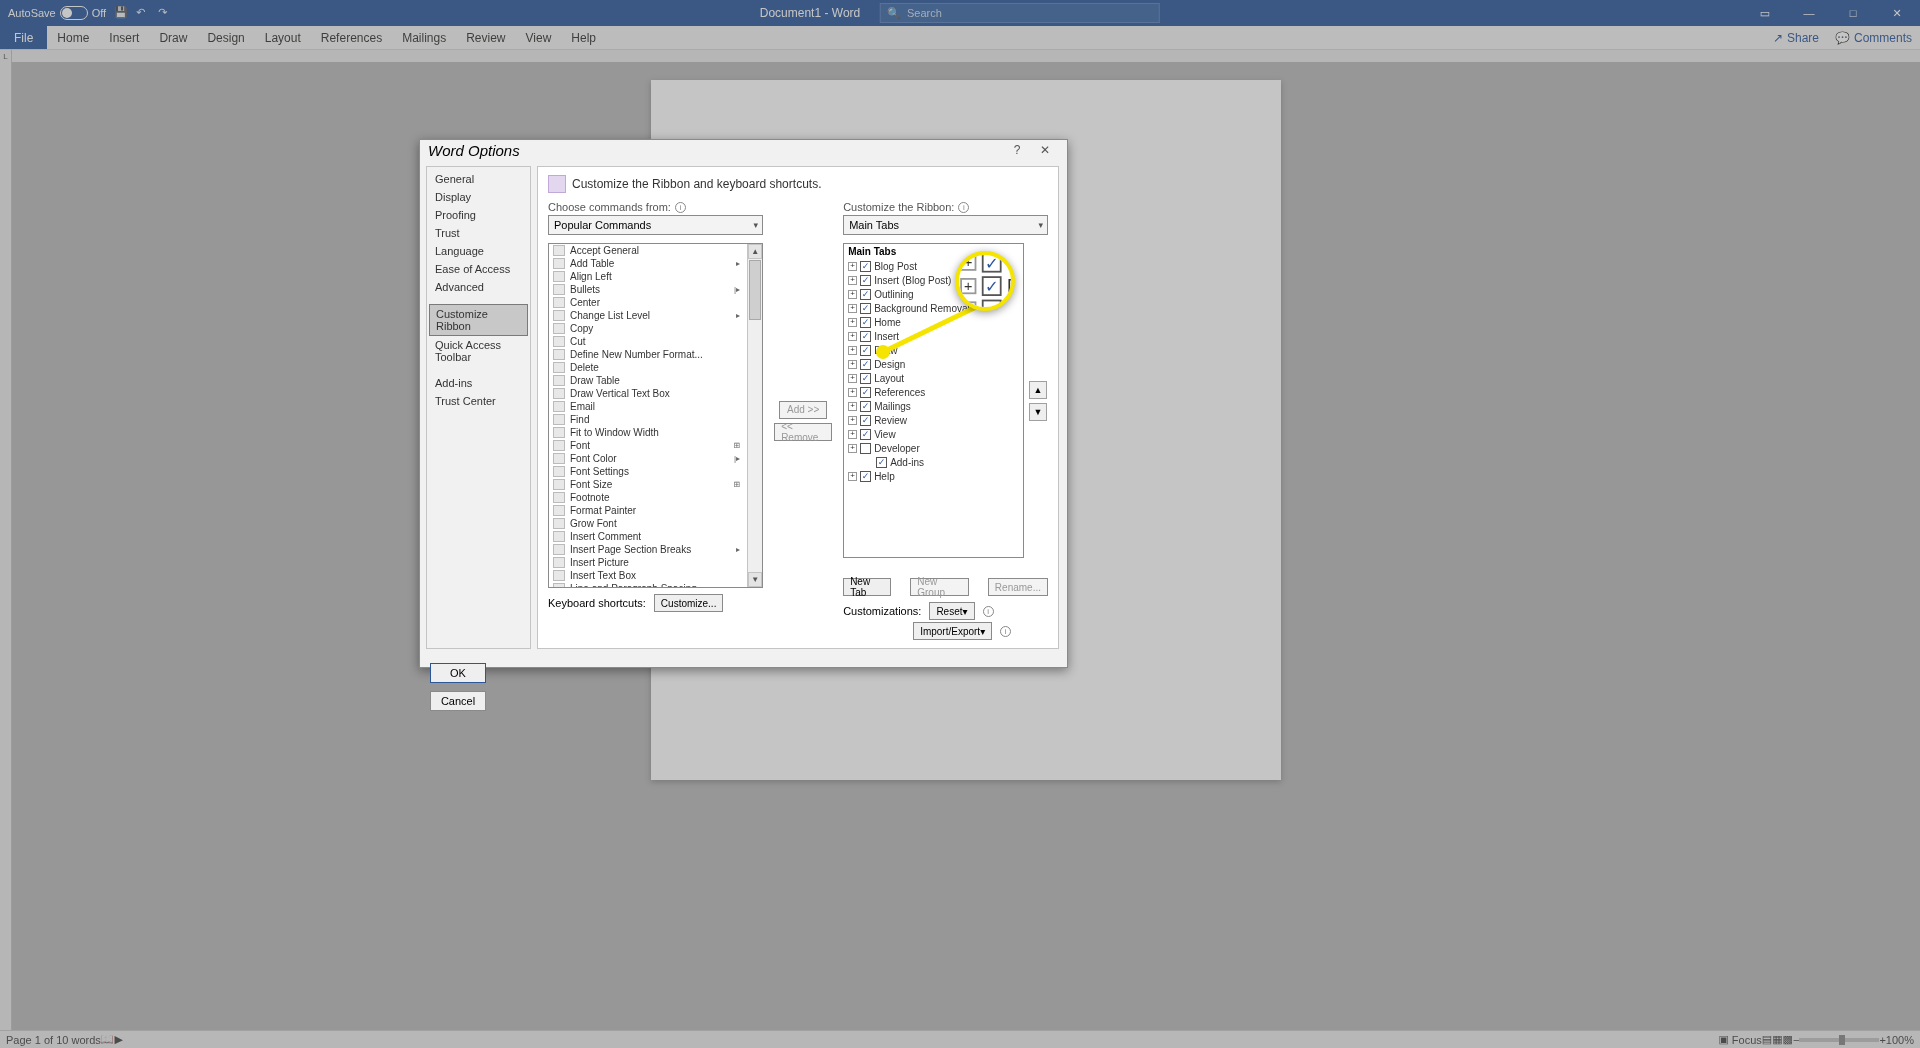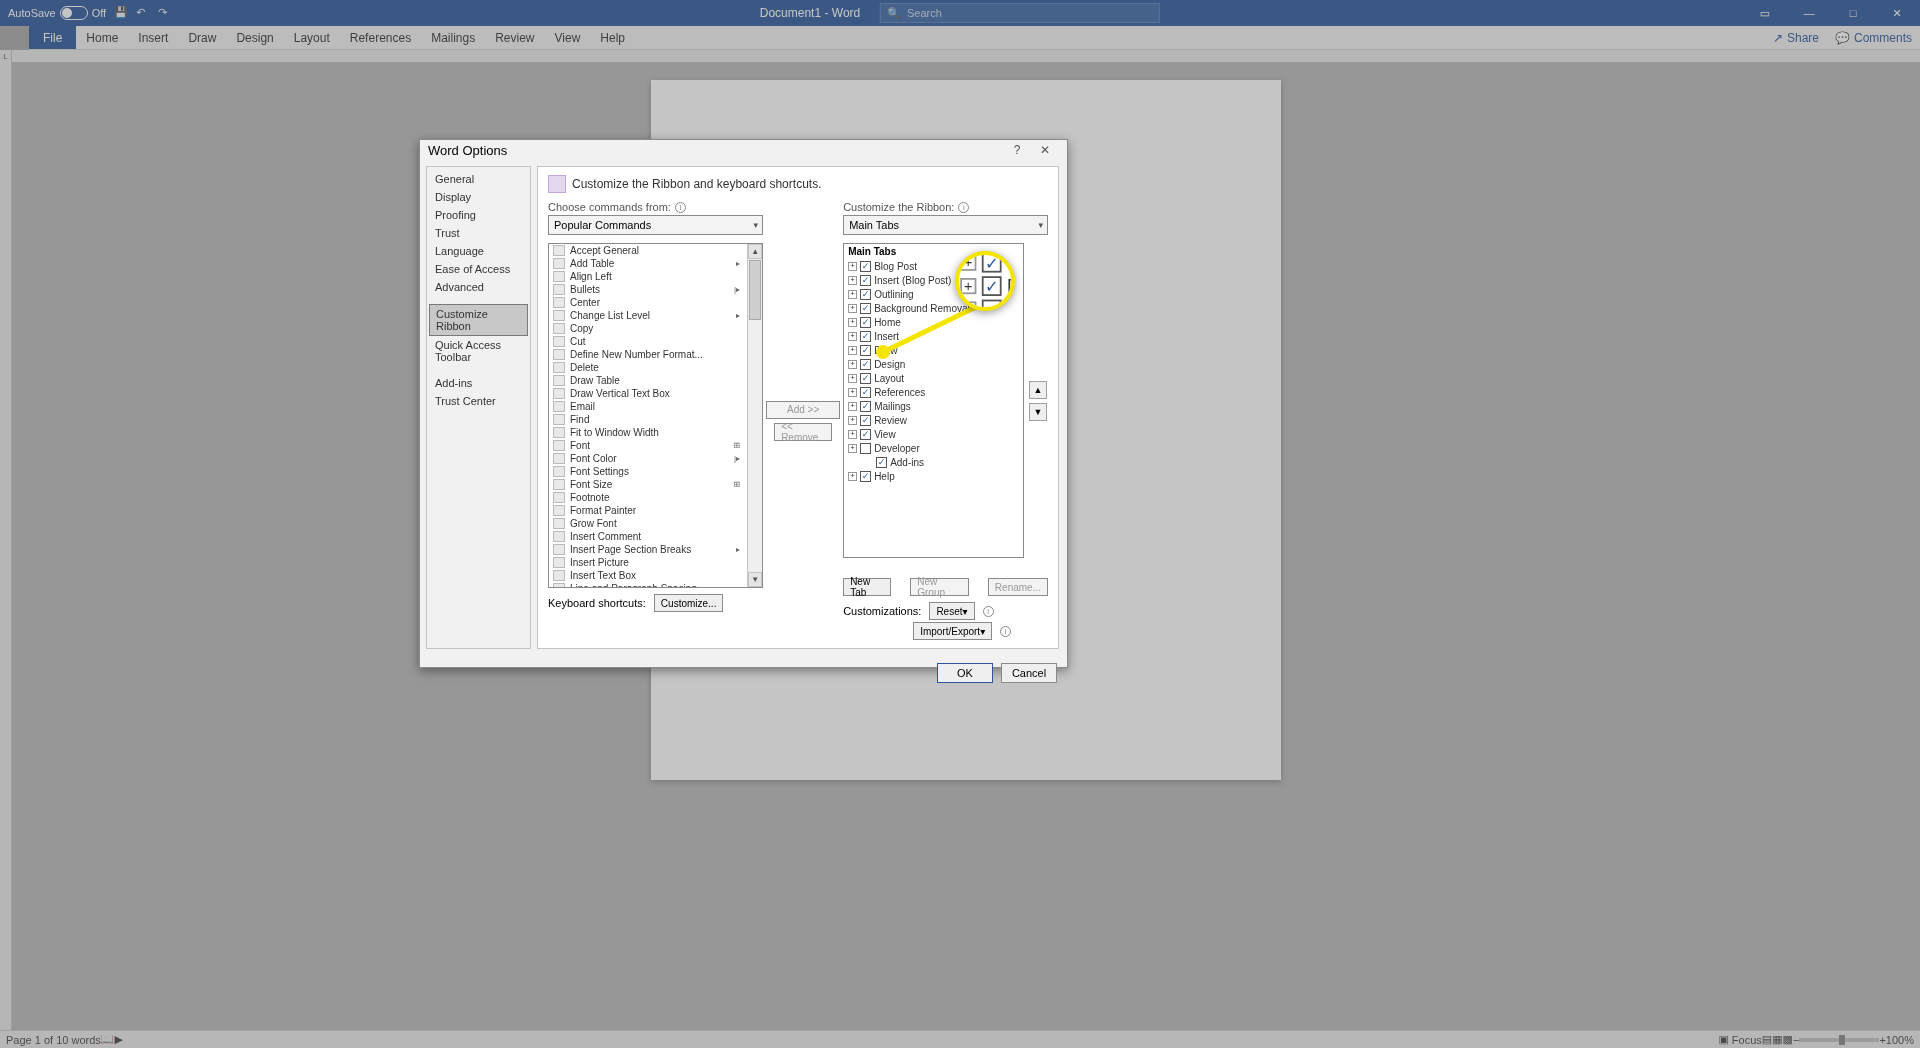--- a/index.html
+++ b/index.html
@@ -12,21 +12,21 @@
 .autosave .toggle { border: 1px solid #fff; border-radius: 8px; width: 28px; height: 14px; display: flex; align-items: center; padding: 1px; }
 .autosave .knob { width: 10px; height: 10px; border-radius: 50%; background: #fff; }
 .qat-icon { width: 14px; height: 14px; opacity: .9; }
 .titlebar .center { position: absolute; left: 50%; transform: translateX(-50%); display: flex; align-items: center; gap: 20px; }
 .doc-title { font-size: 12px; }
 .searchbox { background: #3b67a6; border: 1px solid #5a80b8; height: 20px; width: 280px; display: flex; align-items: center; padding: 0 6px; gap: 6px; color: #cfd9ea; font-size: 11px; }
 .titlebar .right { margin-left: auto; display: flex; align-items: center; gap: 14px; padding-right: 8px; }
 .win-btn { width: 30px; height: 22px; display: flex; align-items: center; justify-content: center; color: #fff; }
 
 
-.ribbon-tabs { background: #f3f2f1; border-bottom: 1px solid #d6d6d6; height: 24px; display: flex; align-items: stretch; margin-left: 29px; }
+.ribbon-tabs { background: #f3f2f1; border-bottom: 1px solid #d6d6d6; height: 24px; display: flex; align-items: stretch; }
 .ribbon-tabs .tab { padding: 0 10px; font-size: 12px; display: flex; align-items: center; color: #323130; }
 .ribbon-tabs .file { background: #2b579a; color: #fff; padding: 0 14px; }
 .ribbon-tabs .spacer { flex: 1; }
 .ribbon-tabs .right-btn { display: flex; align-items: center; gap: 4px; padding: 0 8px; font-size: 12px; color: #2b579a; }
 
 
 .ruler-row { background: #e8e8e8; height: 12px; display: flex; }
 .ruler-left { width: 12px; border-right: 1px solid #c0c0c0; background: #e8e8e8; display:flex;align-items:center;justify-content:center;font-size:8px;color:#555;}
 .ruler { flex: 1; background: #e8e8e8; position: relative; font-size: 8px; color: #666; }
 
@@ -40,21 +40,21 @@
 .statusbar { position: absolute; bottom: 0; left: 0; right: 0; height: 18px; background: #eaeaea; border-top: 1px solid #c8c8c8; display: flex; align-items: center; font-size: 11px; color: #444; padding: 0 6px; gap: 0; }
 .statusbar .spacer { flex: 1; }
 .statusbar .sbtn { display:flex; align-items:center; gap:3px; }
 
 
 .overlay { position: absolute; inset: 0; background: rgba(90,90,90,0.35); }
 
 
 .dialog { position: absolute; left: 419px; top: 139px; width: 649px; height: 529px; background: #f1f1f1; border: 1px solid #8a8a8a; box-shadow: 0 3px 10px rgba(0,0,0,.4); display: flex; flex-direction: column; font-size: 11px; }
 .dialog-titlebar { height: 22px; display: flex; align-items: center; padding: 0 8px; background: #f1f1f1; }
-.dialog-title { font-size: 13px; }
+.dialog-title { font-size: 15px; font-style: italic; }
 .dialog-titlebar .spacer { flex: 1; }
 .dlg-icn { width: 28px; height: 20px; display:flex; align-items:center; justify-content:center; color:#555; font-size:12px; }
 .dialog-body { flex: 1; display: flex; padding: 6px 8px 8px 6px; gap: 6px; }
 
 
 .dlg-nav { width: 105px; border: 1px solid #c4c4c4; background: #f1f1f1; display: flex; flex-direction: column; padding: 3px 2px; }
 .dlg-nav .item { padding: 3px 6px; font-size: 11px; color: #333; }
 .dlg-nav .sep { height: 8px; }
 .dlg-nav .item.selected { background: #c8c8c8; border: 1px solid #7a7a7a; }
 
@@ -88,21 +88,21 @@
 .tree-item .exp { width: 9px; height: 9px; border: 1px solid #999; font-size: 8px; display:flex;align-items:center;justify-content:center; line-height:1; }
 .tree-item .chk { width: 11px; height: 11px; border: 1px solid #555; font-size: 9px; display:flex;align-items:center;justify-content:center; color:#2b579a; }
 .tree-item.indent1 { padding-left: 20px; }
 
 .btn { height: 20px; border: 1px solid #8a8a8a; background: #efefef; font-size: 11px; padding: 0 8px; display:flex;align-items:center;justify-content:center; }
 .btn.disabled { color: #999; background: #f3f3f3; }
 .btn.small { font-size: 10px; height: 18px; padding: 0 6px; }
 .btn-row { display: flex; gap: 19px; margin-top: 20px; }
 .footer-row { display: flex; align-items: center; gap: 8px; margin-top: 6px; font-size: 11px; }
 
-.dlg-footer { display: flex; justify-content: flex-end; gap: 8px; padding: 6px 10px 8px; }
+.dlg-footer { display: flex; justify-content: flex-end; gap: 8px; padding: 6px 10px 8px; flex-direction: column; }
 .dlg-footer .btn { width: 56px; }
 .dlg-footer .btn.primary { border: 1.5px solid #2b579a; }
 
 
 .arrow-col { width: 20px; display:flex;flex-direction:column;align-items:center;justify-content:center;gap:4px; }
 .arrow-btn { width:18px;height:18px;border:1px solid #a0a0a0;background:#efefef;font-size:9px;display:flex;align-items:center;justify-content:center; }
 
 
 .magnifier { position: absolute; left: 955px; top: 251px; width: 60px; height: 60px; border-radius: 50%; border: 4px solid #f5e400; background: #fff; overflow: hidden; box-shadow: 0 2px 8px rgba(0,0,0,.4); z-index: 50; }
 .magnifier .inner { transform: scale(1.8); transform-origin: 0 0; position: absolute; left: -6px; top: -4px; font-size: 10px; }
@@ -364,21 +364,21 @@
               <div class="arr">▼</div>
             </div>
           </div>
           <div class="footer-row">
             <span>Keyboard shortcuts:</span>
             <div class="btn small">Customize...</div>
           </div>
         </div>
 
         <div class="mid-col">
-          <div class="btn small disabled" style="width:74px">Add &gt;&gt;</div>
+          <div class="btn small disabled" style="width:48px">Add &gt;&gt;</div>
           <div class="btn small disabled" style="width:58px">&lt;&lt; Remove</div>
         </div>
 
         <div class="col" style="flex:1">
           <div class="lbl-row">
               <span>Customize the Ribbon:</span>
               <span class="info-i">i</span>
             </div>
           <div class="dropdown">
               <span>Main Tabs</span>

